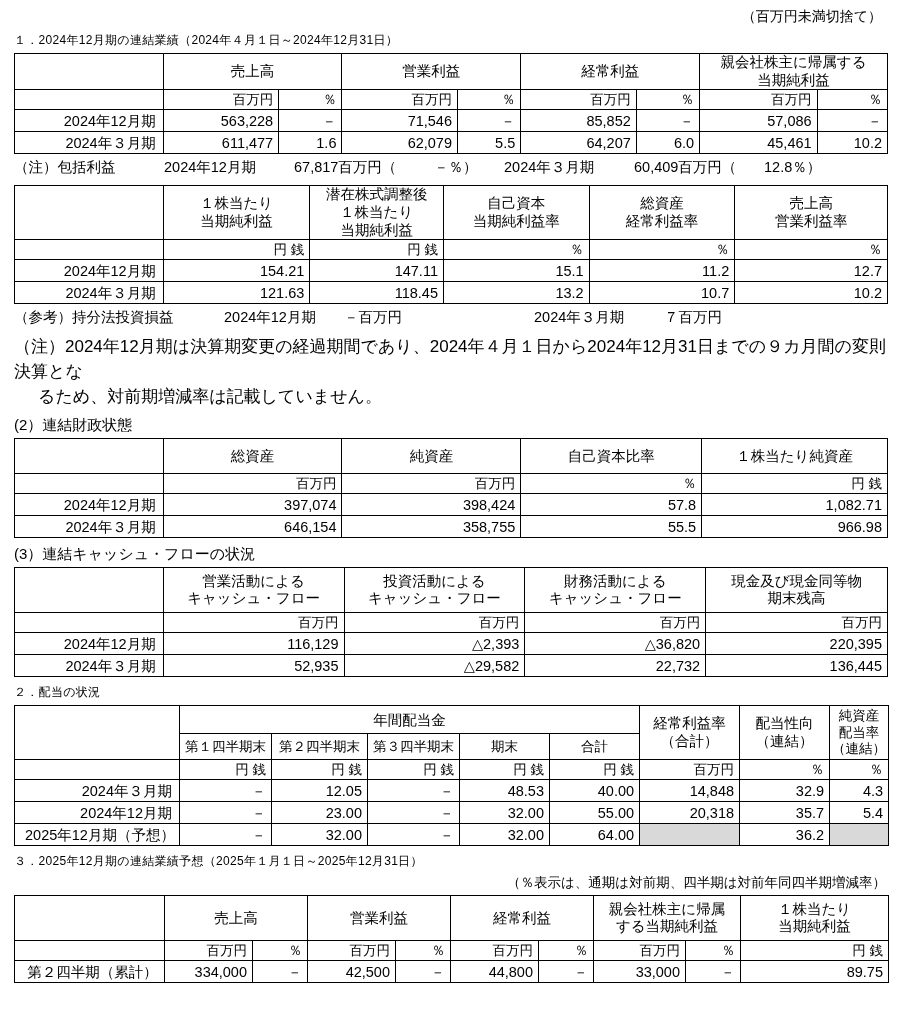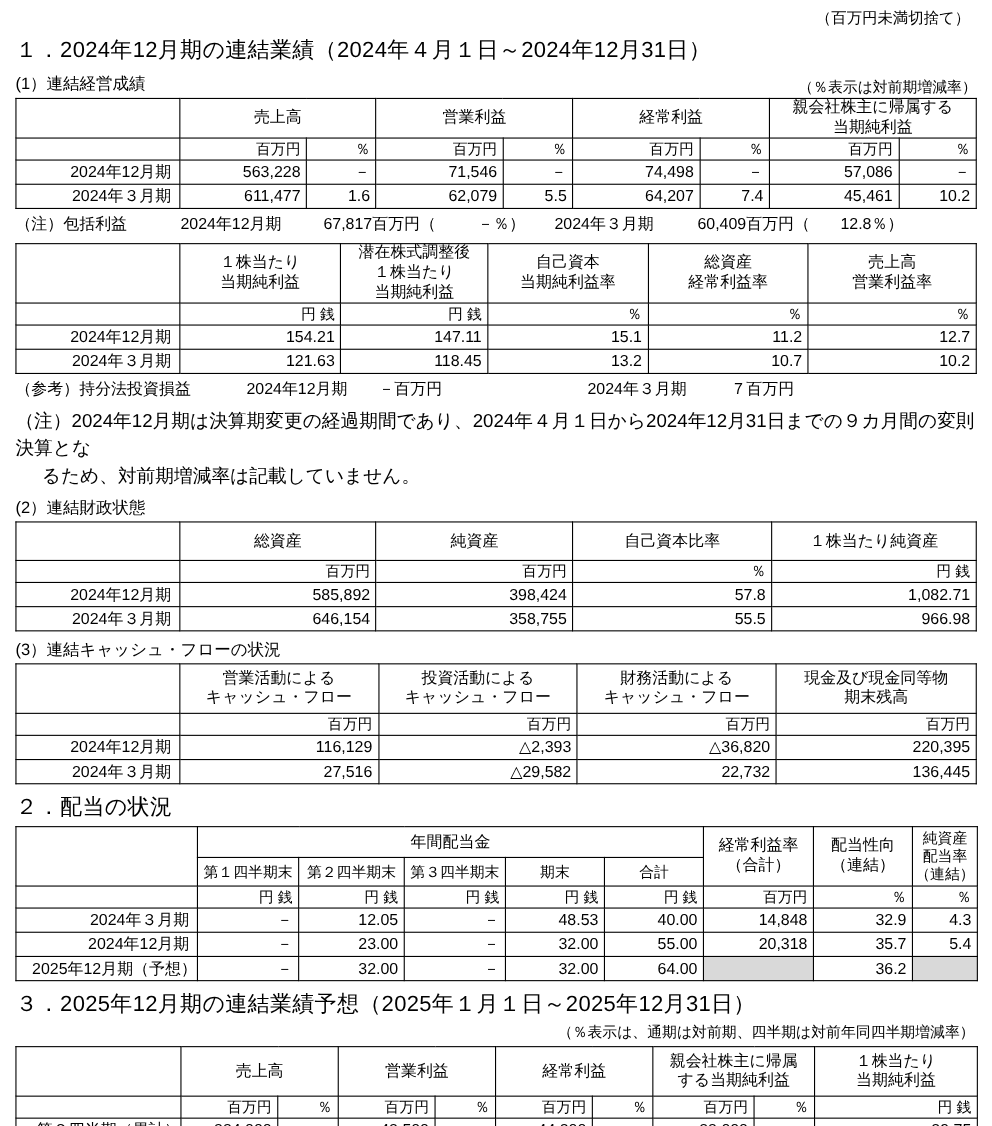--- a/index.html
+++ b/index.html
@@ -6,59 +6,55 @@
   body{
     width:902px;
     background:#ffffff;
     color:#000000;
     font-family:"Liberation Sans", sans-serif;
     font-size:15px;
     -webkit-font-smoothing:antialiased;
   }
   .page{width:902px;box-sizing:border-box;padding:6px 14px 10px 14px;}
   .topnote{text-align:right;font-size:14px;margin:2px 6px 6px 0;}
-  .sec-title{font-size:20px;margin:6px 0 4px 0;letter-spacing:.3px;}
+  .sec-title{font-size:12px;margin:6px 0 4px 0;letter-spacing:.3px;}
   .sub-title{font-size:15px;margin:4px 0 3px 0;}
   .right-note{text-align:right;font-size:13.5px;margin:-18px 2px 3px 0;}
   .right-note.standalone{margin:2px 2px 3px 0;}
   table{border-collapse:collapse;table-layout:fixed;width:100%;padding-left:48px;}
   td,th{border:1px solid #000;padding:0;font-weight:normal;font-size:14.5px;
         vertical-align:middle;line-height:1.15;}
   .c{text-align:center;}
   .r{text-align:right;padding-right:5px;}
   .hrow td{height:34px;text-align:center;}
   .hrow2 td{height:44px;text-align:center;}
   .unit td{height:19px;font-size:13.5px;text-align:right;padding-right:5px;}
   .drow td{height:21px;}
   .lbl{text-align:right;padding-right:7px;}
-  .lbl-l{text-align:right;padding-left:6px;}
+  .lbl-l{text-align:center;padding-left:6px;}
   .note{font-size:17px;margin:3px 0 4px 0;line-height:1.45;}
   .note-ind{padding-left:24px;}
   .tbl-wrap{margin-bottom:4px;}
   .shaded{background:#d9d9d9;}
   .small{font-size:13.5px;}
   .inline-note{font-size:14.5px;margin:2px 0 8px 0;}
   .inline-note span{display:inline-block;}
   .ib{display:inline-block;}
   .mt14{margin-top:7px;}
   .two-line{line-height:1.22;}
 </style>
 </head>
 <body>
 
 <div class="page">
 
   <div class="topnote">（百万円未満切捨て）</div>
 
   <div class="sec-title">１．2024年12月期の連結業績（2024年４月１日～2024年12月31日）</div>
 
-  <div style="display:flex;align-items:flex-end;justify-content:space-between;">
-    <div class="sub-title">(1）連結経営成績</div>
-    <div class="small">（％表示は対前期増減率）</div>
-  </div>
 
   <div class="tbl-wrap">
   <table>
     <colgroup>
       <col style="width:148px">
           <col style="width:115px">
           <col style="width:63px">
       <col style="width:115px">
           <col style="width:63px">
           <col style="width:115px">
@@ -87,33 +83,33 @@
       <td>％</td>
       <td>百万円</td>
       <td>％</td>
     </tr>
     <tr class="drow">
       <td class="lbl">2024年12月期</td>
       <td class="r">563,228</td>
       <td class="r">－</td>
       <td class="r">71,546</td>
       <td class="r">－</td>
-      <td class="r">74,498</td>
+      <td class="r">85,852</td>
       <td class="r">－</td>
       <td class="r">57,086</td>
       <td class="r">－</td>
     </tr>
     <tr class="drow">
       <td class="lbl">2024年３月期</td>
       <td class="r">611,477</td>
       <td class="r">1.6</td>
       <td class="r">62,079</td>
       <td class="r">5.5</td>
       <td class="r">64,207</td>
-      <td class="r">7.4</td>
+      <td class="r">6.0</td>
       <td class="r">45,461</td>
       <td class="r">10.2</td>
     </tr>
   </tbody>
       </table>
   </div>
 
   <div class="inline-note">
     <span class="ib" style="width:150px">（注）包括利益</span><span class="ib" style="width:130px">2024年12月期</span><span class="ib" style="width:140px;text-align:left">67,817百万円（</span><span class="ib" style="width:70px">－％）</span><span class="ib" style="width:130px">2024年３月期</span><span class="ib" style="width:130px;text-align:left">60,409百万円（</span><span class="ib">12.8％）</span>
   </div>
@@ -211,21 +207,21 @@
     </tr>
     <tr class="unit">
       <td></td>
       <td>百万円</td>
       <td>百万円</td>
       <td>％</td>
       <td>円 銭</td>
     </tr>
     <tr class="drow">
       <td class="lbl">2024年12月期</td>
-      <td class="r">585,892</td>
+      <td class="r">397,074</td>
       <td class="r">398,424</td>
       <td class="r">57.8</td>
       <td class="r">1,082.71</td>
     </tr>
     <tr class="drow">
       <td class="lbl">2024年３月期</td>
       <td class="r">646,154</td>
       <td class="r">358,755</td>
       <td class="r">55.5</td>
       <td class="r">966.98</td>
@@ -275,21 +271,21 @@
     </tr>
     <tr class="drow">
       <td class="lbl">2024年12月期</td>
       <td class="r">116,129</td>
       <td class="r">△2,393</td>
       <td class="r">△36,820</td>
       <td class="r">220,395</td>
     </tr>
     <tr class="drow">
       <td class="lbl">2024年３月期</td>
-      <td class="r">27,516</td>
+      <td class="r">52,935</td>
       <td class="r">△29,582</td>
       <td class="r">22,732</td>
       <td class="r">136,445</td>
     </tr>
   </tbody>
       </table>
   </div>
 
   <div class="sec-title mt14">２．配当の状況</div>
 

